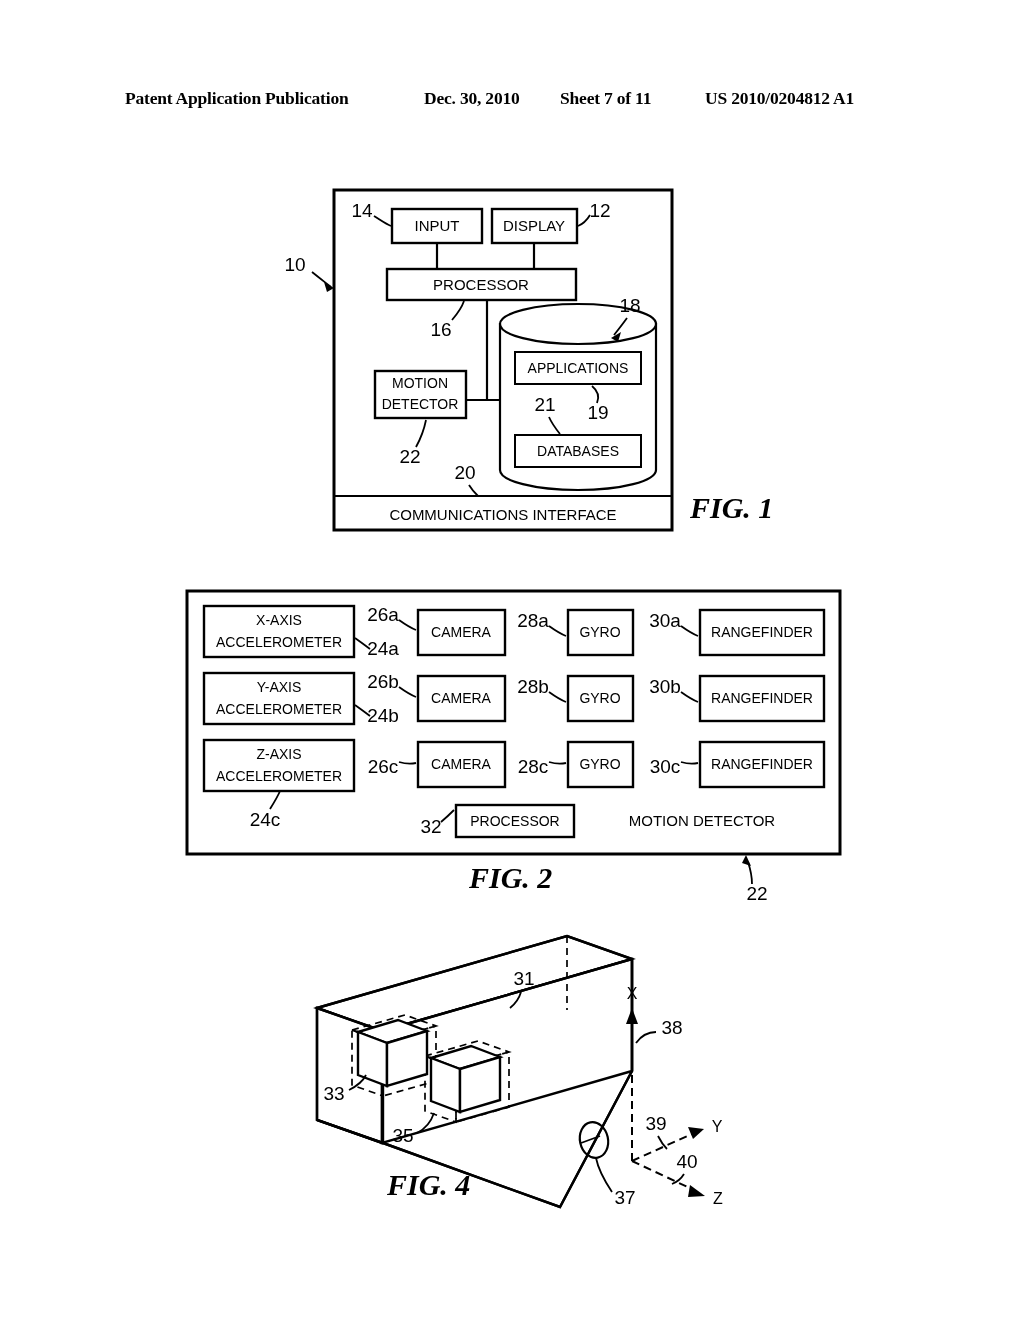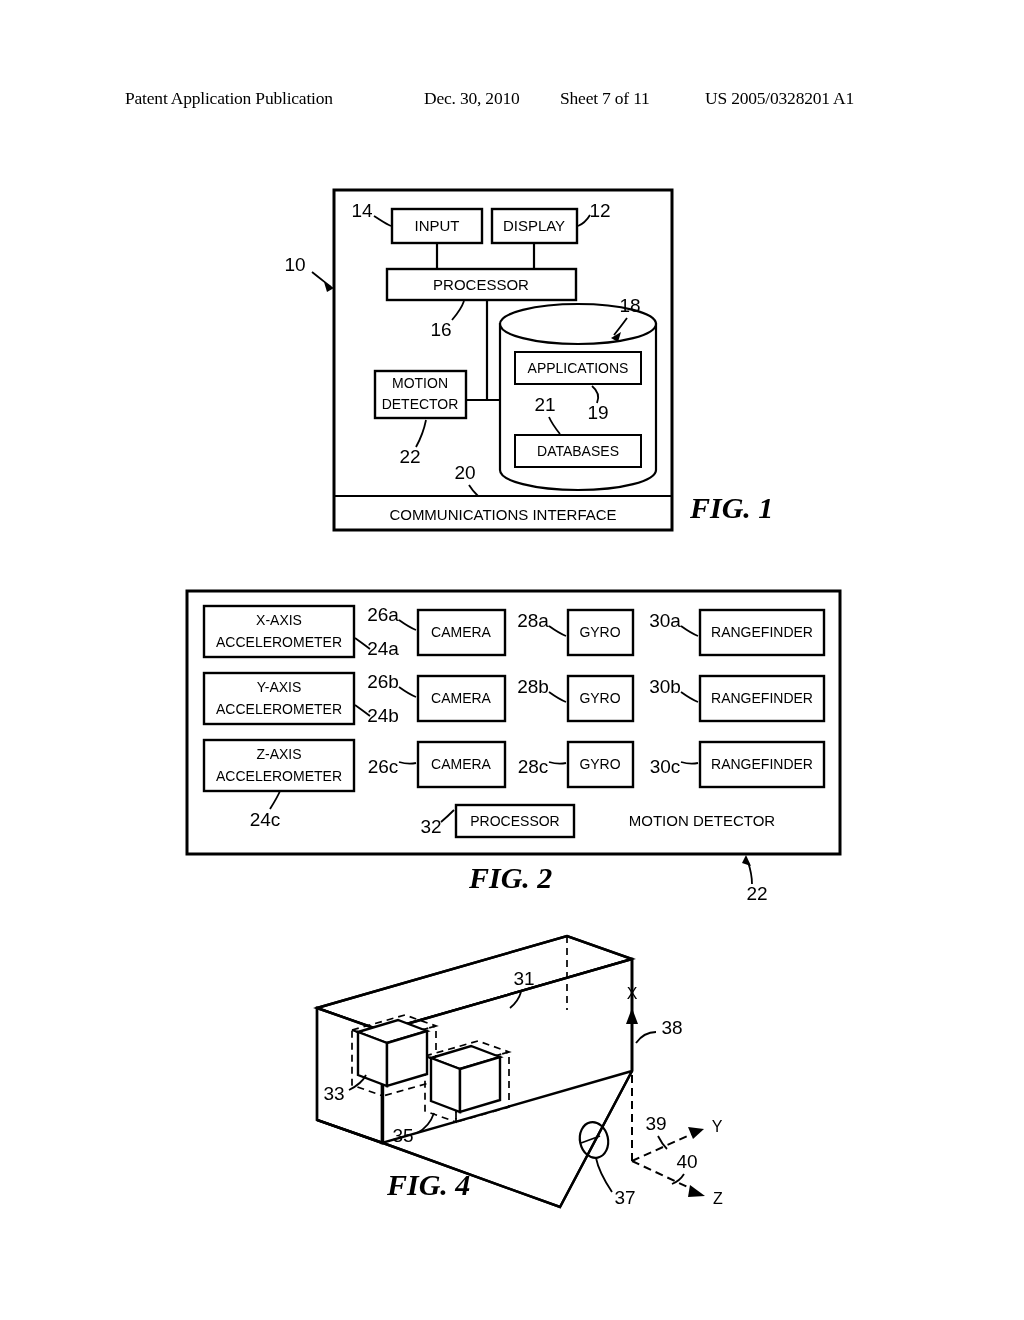--- a/index.html
+++ b/index.html
@@ -18,21 +18,21 @@
   #sheet {
     position: absolute;
     left: 0; top: 0;
     width: 1024px;
     height: 1320px;
   }
   .hdr {
     position: absolute;
     top: 88px;
     font-family: "Liberation Serif", serif;
-    font-weight: normal;
+    font-weight: bold;
     font-size: 17.5px;
     letter-spacing: -0.2px;
     white-space: nowrap;
   }
   #hdr-title { left: 125px; }
   #hdr-date  { left: 424px; text-align: center; }
   #hdr-sheet { left: 560px; }
   #hdr-num   { left: 705px; }
 
   svg text {
@@ -124,21 +124,21 @@
     stroke-width: 2;
     stroke-dasharray: 8 5;
   }
 </style>
 </head>
 <body>
 
 <div class="hdr" id="hdr-title">Patent Application Publication</div>
 <div class="hdr" id="hdr-date">Dec. 30, 2010</div>
 <div class="hdr" id="hdr-sheet">Sheet 7 of 11</div>
-<div class="hdr" id="hdr-num">US 2005/0328201 A1</div>
+<div class="hdr" id="hdr-num">US 2010/0204812 A1</div>
 
 <svg id="sheet" viewBox="0 0 1024 1320" xmlns="http://www.w3.org/2000/svg">
 
   <g>
 
     <rect class="frame" x="334" y="190" width="338" height="340"></rect>
 
     <line class="wire" x1="334" y1="496" x2="672" y2="496"></line>
 
     <text class="ref" x="295" y="266">10</text>

